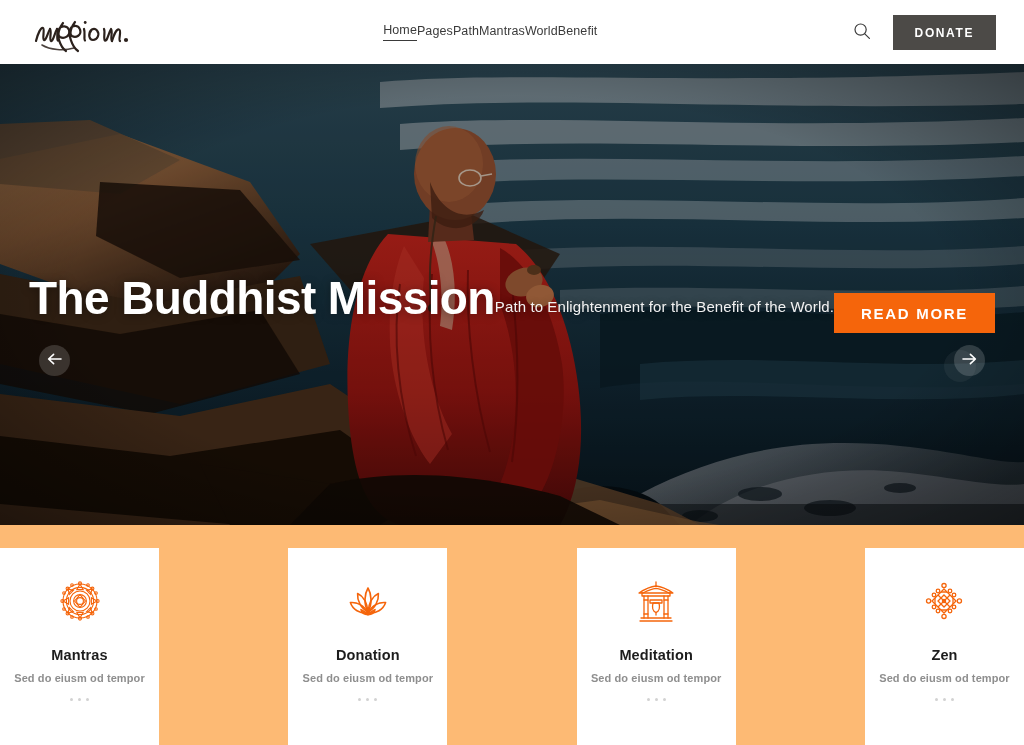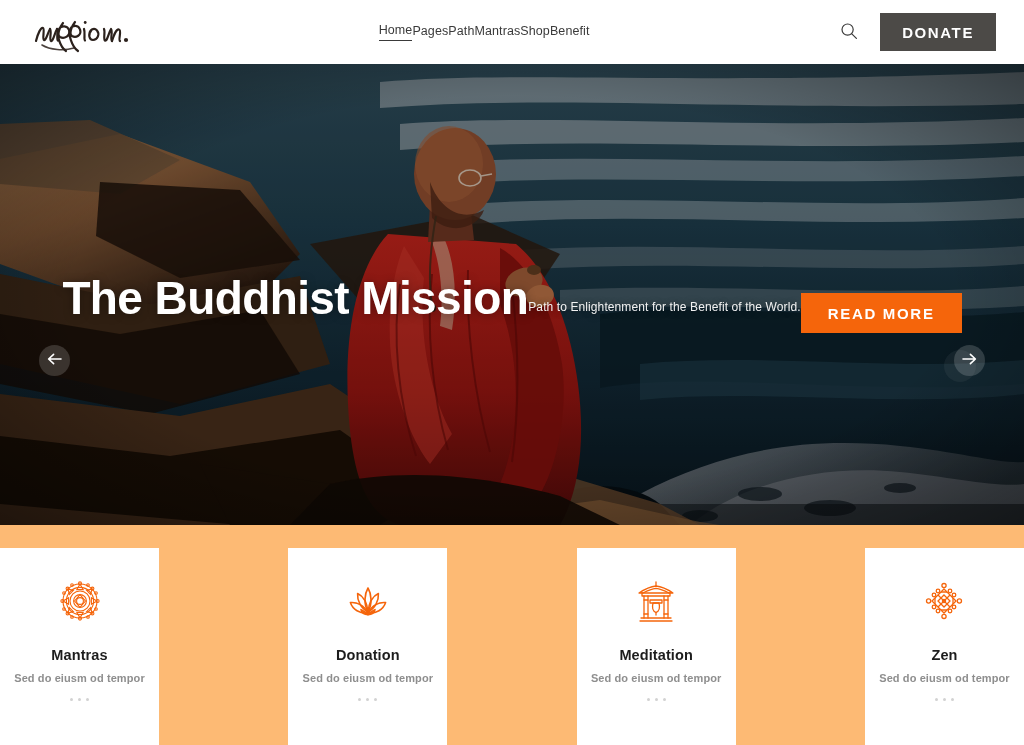--- a/index.html
+++ b/index.html
@@ -59,21 +59,21 @@
   .search-btn {
     width:22px; height:22px;
     display:flex; align-items:center; justify-content:center;
     cursor:pointer;
     background:none; border:none;
   }
   .donate-btn {
     background:#4c4a47;
     color:#ffffff;
     border:none;
-    font-size:15px;
+    font-size:12px;
     font-weight:bold;
     letter-spacing:1.6px;
     padding:11px 22px 10px;
     cursor:pointer;
     font-family:"Liberation Sans", sans-serif;
   }
 
   
   .hero {
     position:relative;
@@ -97,21 +97,21 @@
   .hero-title {
     color:#fff;
     font-size:46px;
     font-weight:bold;
     letter-spacing:-.6px;
     line-height:1.05;
     text-shadow:0 1px 10px rgba(0,0,0,.35);
   }
   .hero-sub {
     color:#f2f2f2;
-    font-size:12px;
+    font-size:15px;
     margin-top:16px;
     letter-spacing:.1px;
     text-shadow:0 1px 8px rgba(0,0,0,.45);
   }
   .hero-cta {
     margin-top:29px;
     background:#F5650B;
     color:#fff;
     border:none;
     font-size:15px;
@@ -206,21 +206,21 @@
         </g>
       </svg>
     </span>
   </a>
 
   <nav class="nav">
     <a href="#" class="active">Home</a>
     <a href="#">Pages</a>
     <a href="#">Path</a>
     <a href="#">Mantras</a>
-    <a href="#">Shop</a>
+    <a href="#">World</a>
     <a href="#">Benefit</a>
   </nav>
 
   <div class="header-right">
     <button class="search-btn">
       <span>
         <svg width="18" height="18" viewBox="0 0 18 18" fill="none" aria-hidden="true">
           <circle cx="7.6" cy="7.6" r="5.6" stroke="#3a3a3a" stroke-width="1.2"></circle>
           <line x1="11.8" y1="11.8" x2="16.4" y2="16.4" stroke="#3a3a3a" stroke-width="1.2" stroke-linecap="round"></line>
         </svg>

